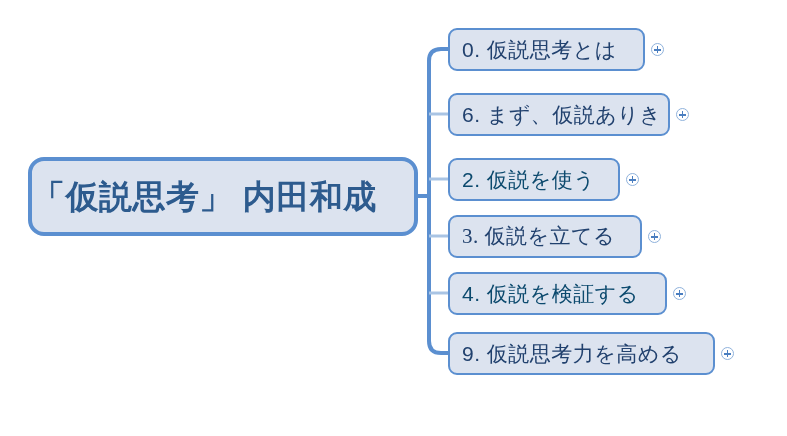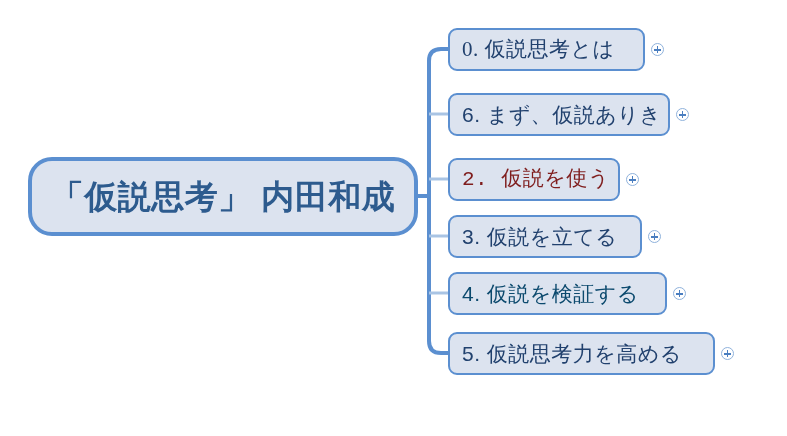--- a/index.html
+++ b/index.html
@@ -32,24 +32,24 @@
   
   .root-node {
     position: absolute;
     left: 28px;
     top: 157px;
     width: 390px;
     height: 79px;
     box-sizing: border-box;
     background: #dce3ef;
     border: 4px solid #a16207;
-    border-radius: 24px;
+    border-radius: 16px;
     display: flex;
     align-items: center;
-    justify-content: center;
+    justify-content: flex-start;
   }
   .root-label {
     font-size: 33px;
     font-weight: bold;
     color: #2d5b8e;
     letter-spacing: 0.5px;
     white-space: nowrap;
     line-height: 1;
   }
 
@@ -118,42 +118,42 @@
     <path d="M 429 179 L 448 179" fill="none" stroke="#a9c4e4" stroke-width="3"></path>
     <path d="M 429 236 L 448 236" fill="none" stroke="#a9c4e4" stroke-width="3"></path>
     <path d="M 429 293 L 448 293" fill="none" stroke="#a9c4e4" stroke-width="3"></path>
   </svg>
 
   <div class="root-node" style="left: 28px; top: 157px; width: 390px; height: 79px; background: rgb(220, 227, 239); border-color: rgb(91, 143, 208);">
     <span class="root-label" style="color: rgb(45, 91, 142);">「仮説思考」 内田和成</span>
   </div>
 
   <div class="child-node" style="left: 448px; top: 28px; width: 197px; background: rgb(220, 227, 239); border-color: rgb(91, 143, 208);">
-    <span class="child-label" style="color: rgb(33, 65, 110); font-family: Liberation Serif, serif;">0. 仮説思考とは</span>
+    <span class="child-label" style="color: rgb(33, 65, 110);">0. 仮説思考とは</span>
   </div>
   <div class="expand-badge" title="展開" style="left: 651px; top: 43px; border-color: rgb(143, 178, 220);"></div>
 
   <div class="child-node" style="left: 448px; top: 93px; width: 222px; background: rgb(220, 227, 239); border-color: rgb(91, 143, 208);">
     <span class="child-label" style="color: rgb(33, 65, 110);">6. まず、仮説ありき</span>
   </div>
   <div class="expand-badge" title="展開" style="left: 676px; top: 108px; border-color: rgb(143, 178, 220);"></div>
 
   <div class="child-node" style="left: 448px; top: 158px; width: 172px; background: rgb(220, 227, 239); border-color: rgb(91, 143, 208);">
-    <span class="child-label" style="color: #7f1d1d; font-family: Liberation Mono, monospace;">2. 仮説を使う</span>
+    <span class="child-label" style="color: #0c4a6e;">2. 仮説を使う</span>
   </div>
   <div class="expand-badge" title="展開" style="left: 626px; top: 173px; border-color: rgb(143, 178, 220);"></div>
 
   <div class="child-node" style="left: 448px; top: 215px; width: 194px; background: rgb(220, 227, 239); border-color: rgb(91, 143, 208);">
-    <span class="child-label" style="color: rgb(33, 65, 110);">3. 仮説を立てる</span>
+    <span class="child-label" style="color: rgb(33, 65, 110); font-family: Liberation Serif, serif;">3. 仮説を立てる</span>
   </div>
   <div class="expand-badge" title="展開" style="left: 648px; top: 230px; border-color: rgb(143, 178, 220);"></div>
 
   <div class="child-node" style="left: 448px; top: 272px; width: 219px; background: rgb(220, 227, 239); border-color: rgb(91, 143, 208);">
     <span class="child-label" style="color: #0c4a6e;">4. 仮説を検証する</span>
   </div>
   <div class="expand-badge" title="展開" style="left: 673px; top: 287px; border-color: rgb(143, 178, 220);"></div>
 
   <div class="child-node" style="left: 448px; top: 332px; width: 267px; background: rgb(220, 227, 239); border-color: rgb(91, 143, 208);">
-    <span class="child-label" style="color: rgb(33, 65, 110);">5. 仮説思考力を高める</span>
+    <span class="child-label" style="color: rgb(33, 65, 110);">9. 仮説思考力を高める</span>
   </div>
   <div class="expand-badge" title="展開" style="left: 721px; top: 347px; border-color: rgb(143, 178, 220);"></div>
 
 </div>
 
 </body></html>

